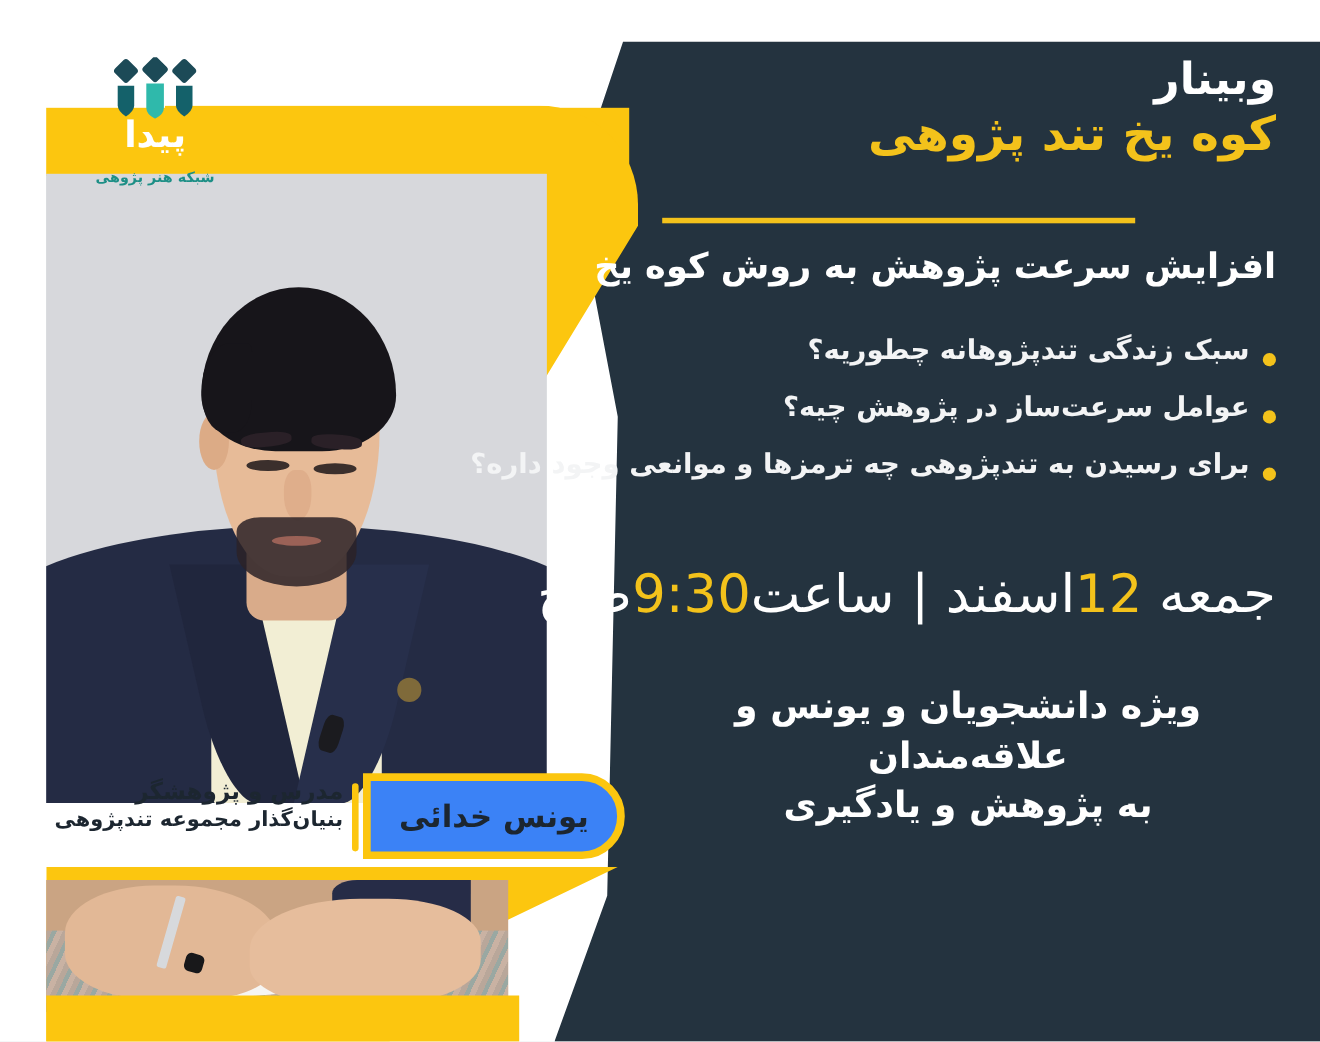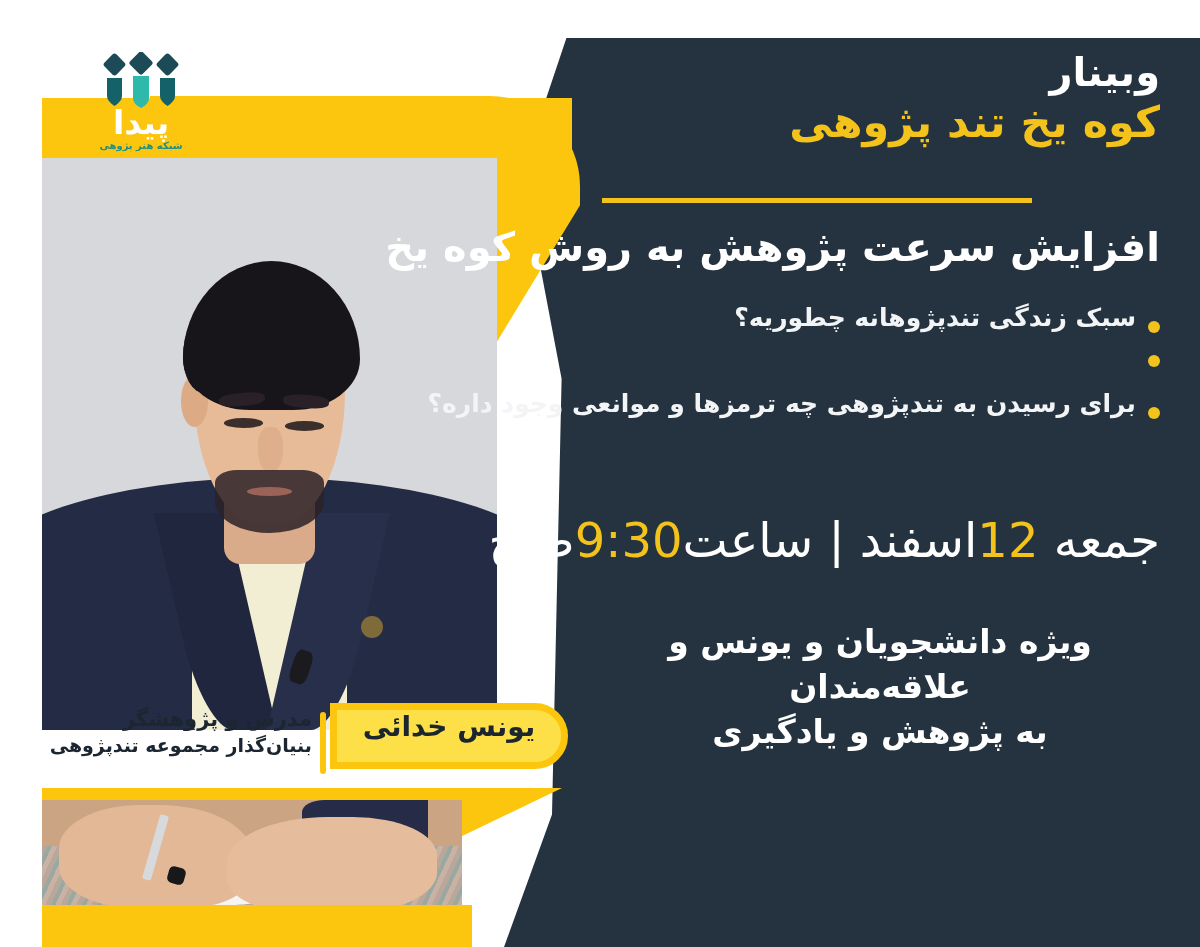--- a/index.html
+++ b/index.html
@@ -250,37 +250,37 @@
   .logo-word{
     display:block;
     font-size:33px; font-weight:bold;
     color:#fff; line-height:1;
     margin-top:-2px;
     letter-spacing:0px;
     direction:rtl;
   }
   .logo-sub{
     display:block;
-    font-size:10px; font-weight:bold;
+    font-size:13px; font-weight:bold;
     color:#1d8f86;
-    margin-top:1px;
+    margin-top:15px;
     direction:rtl;
     white-space:nowrap;
   }
 
   
   .speaker-badge{
     position:absolute;
     left:330px; top:703px;
-    width:238px; height:66px;
-    background:#fde047;
+    width:238px; height:78px;
+    background:#3b82f6;
     border:7px solid var(--yellow,#fcc60f);
     border-radius:0 42px 42px 0;
     z-index:7;
-    display:flex; justify-content:center;
+    display:flex; align-items:center; justify-content:center;
   }
   .speaker-name{
     font-size:28px; font-weight:bold;
     color:#1c2630; direction:rtl; white-space:nowrap;
     letter-spacing:-.5px;
   }
   .badge-divider{
     position:absolute;
     left:320px; top:712px;
     width:6px; height:62px;
@@ -334,21 +334,21 @@
     white-space:nowrap;
   }
   .gold-rule{
     position:absolute; right:168px; top:198px;
     width:430px; height:5px;
     background:var(--gold,#f3c21b);
   }
   .subhead{
     position:absolute; right:40px; top:222px;
     width:610px;
-    font-size:40px; font-weight:bold;
+    font-size:32px; font-weight:bold;
     color:#ffffff; line-height:1.25;
     letter-spacing:-.5px;
     white-space:nowrap;
   }
 
   .bullets{
     position:absolute; right:40px; top:303px;
     width:620px;
     list-style:none;
   }
@@ -472,20 +472,21 @@
 
     <div class="subhead">افزایش سرعت پژوهش به روش کوه یخ</div>
 
     <ul class="bullets">
       <li>
         <span class="dot"></span>
         <span class="bullet-text">سبک زندگی تندپژوهانه چطوریه؟</span>
       </li>
       <li>
         <span class="dot"></span>
+        <span class="bullet-text">عوامل سرعت‌ساز در پژوهش چیه؟</span>
       </li>
       <li>
         <span class="dot"></span>
         <span class="bullet-text">برای رسیدن به تندپژوهی چه ترمزها و موانعی وجود داره؟</span>
       </li>
     </ul>
 
     <div class="datetime">
       <span>جمعه</span>
       <span class="hl">12</span><span>اسفند</span>

